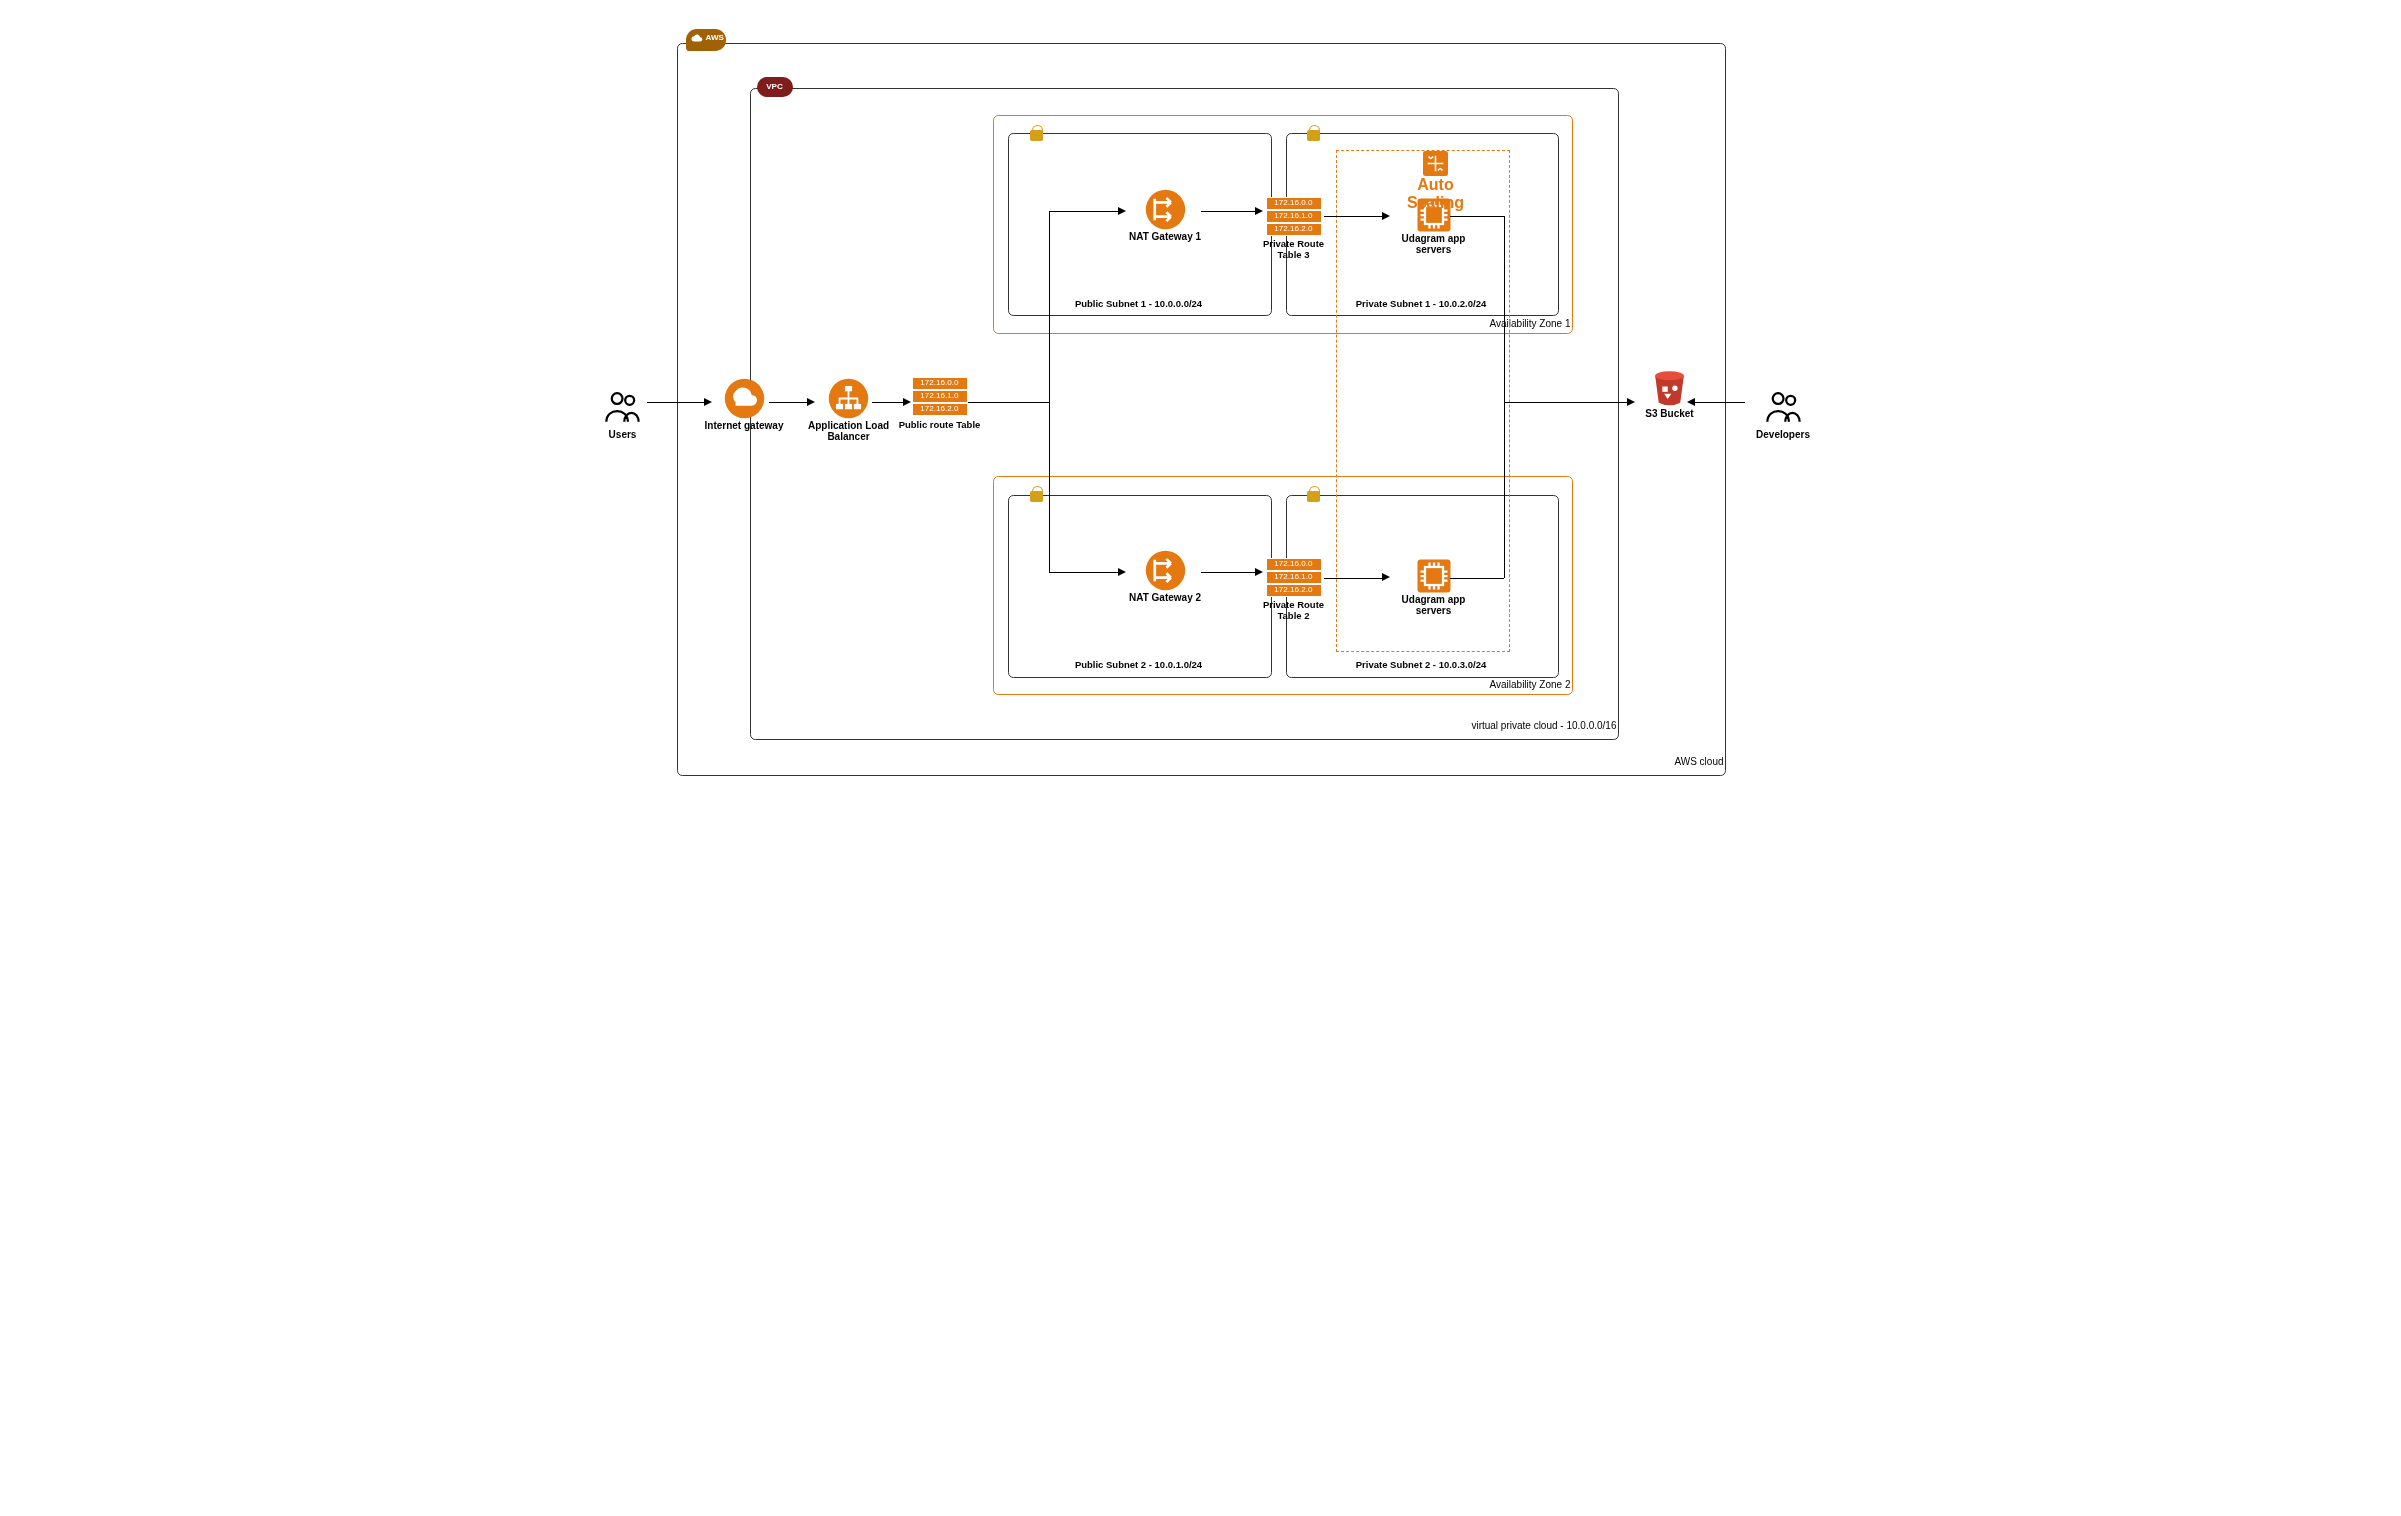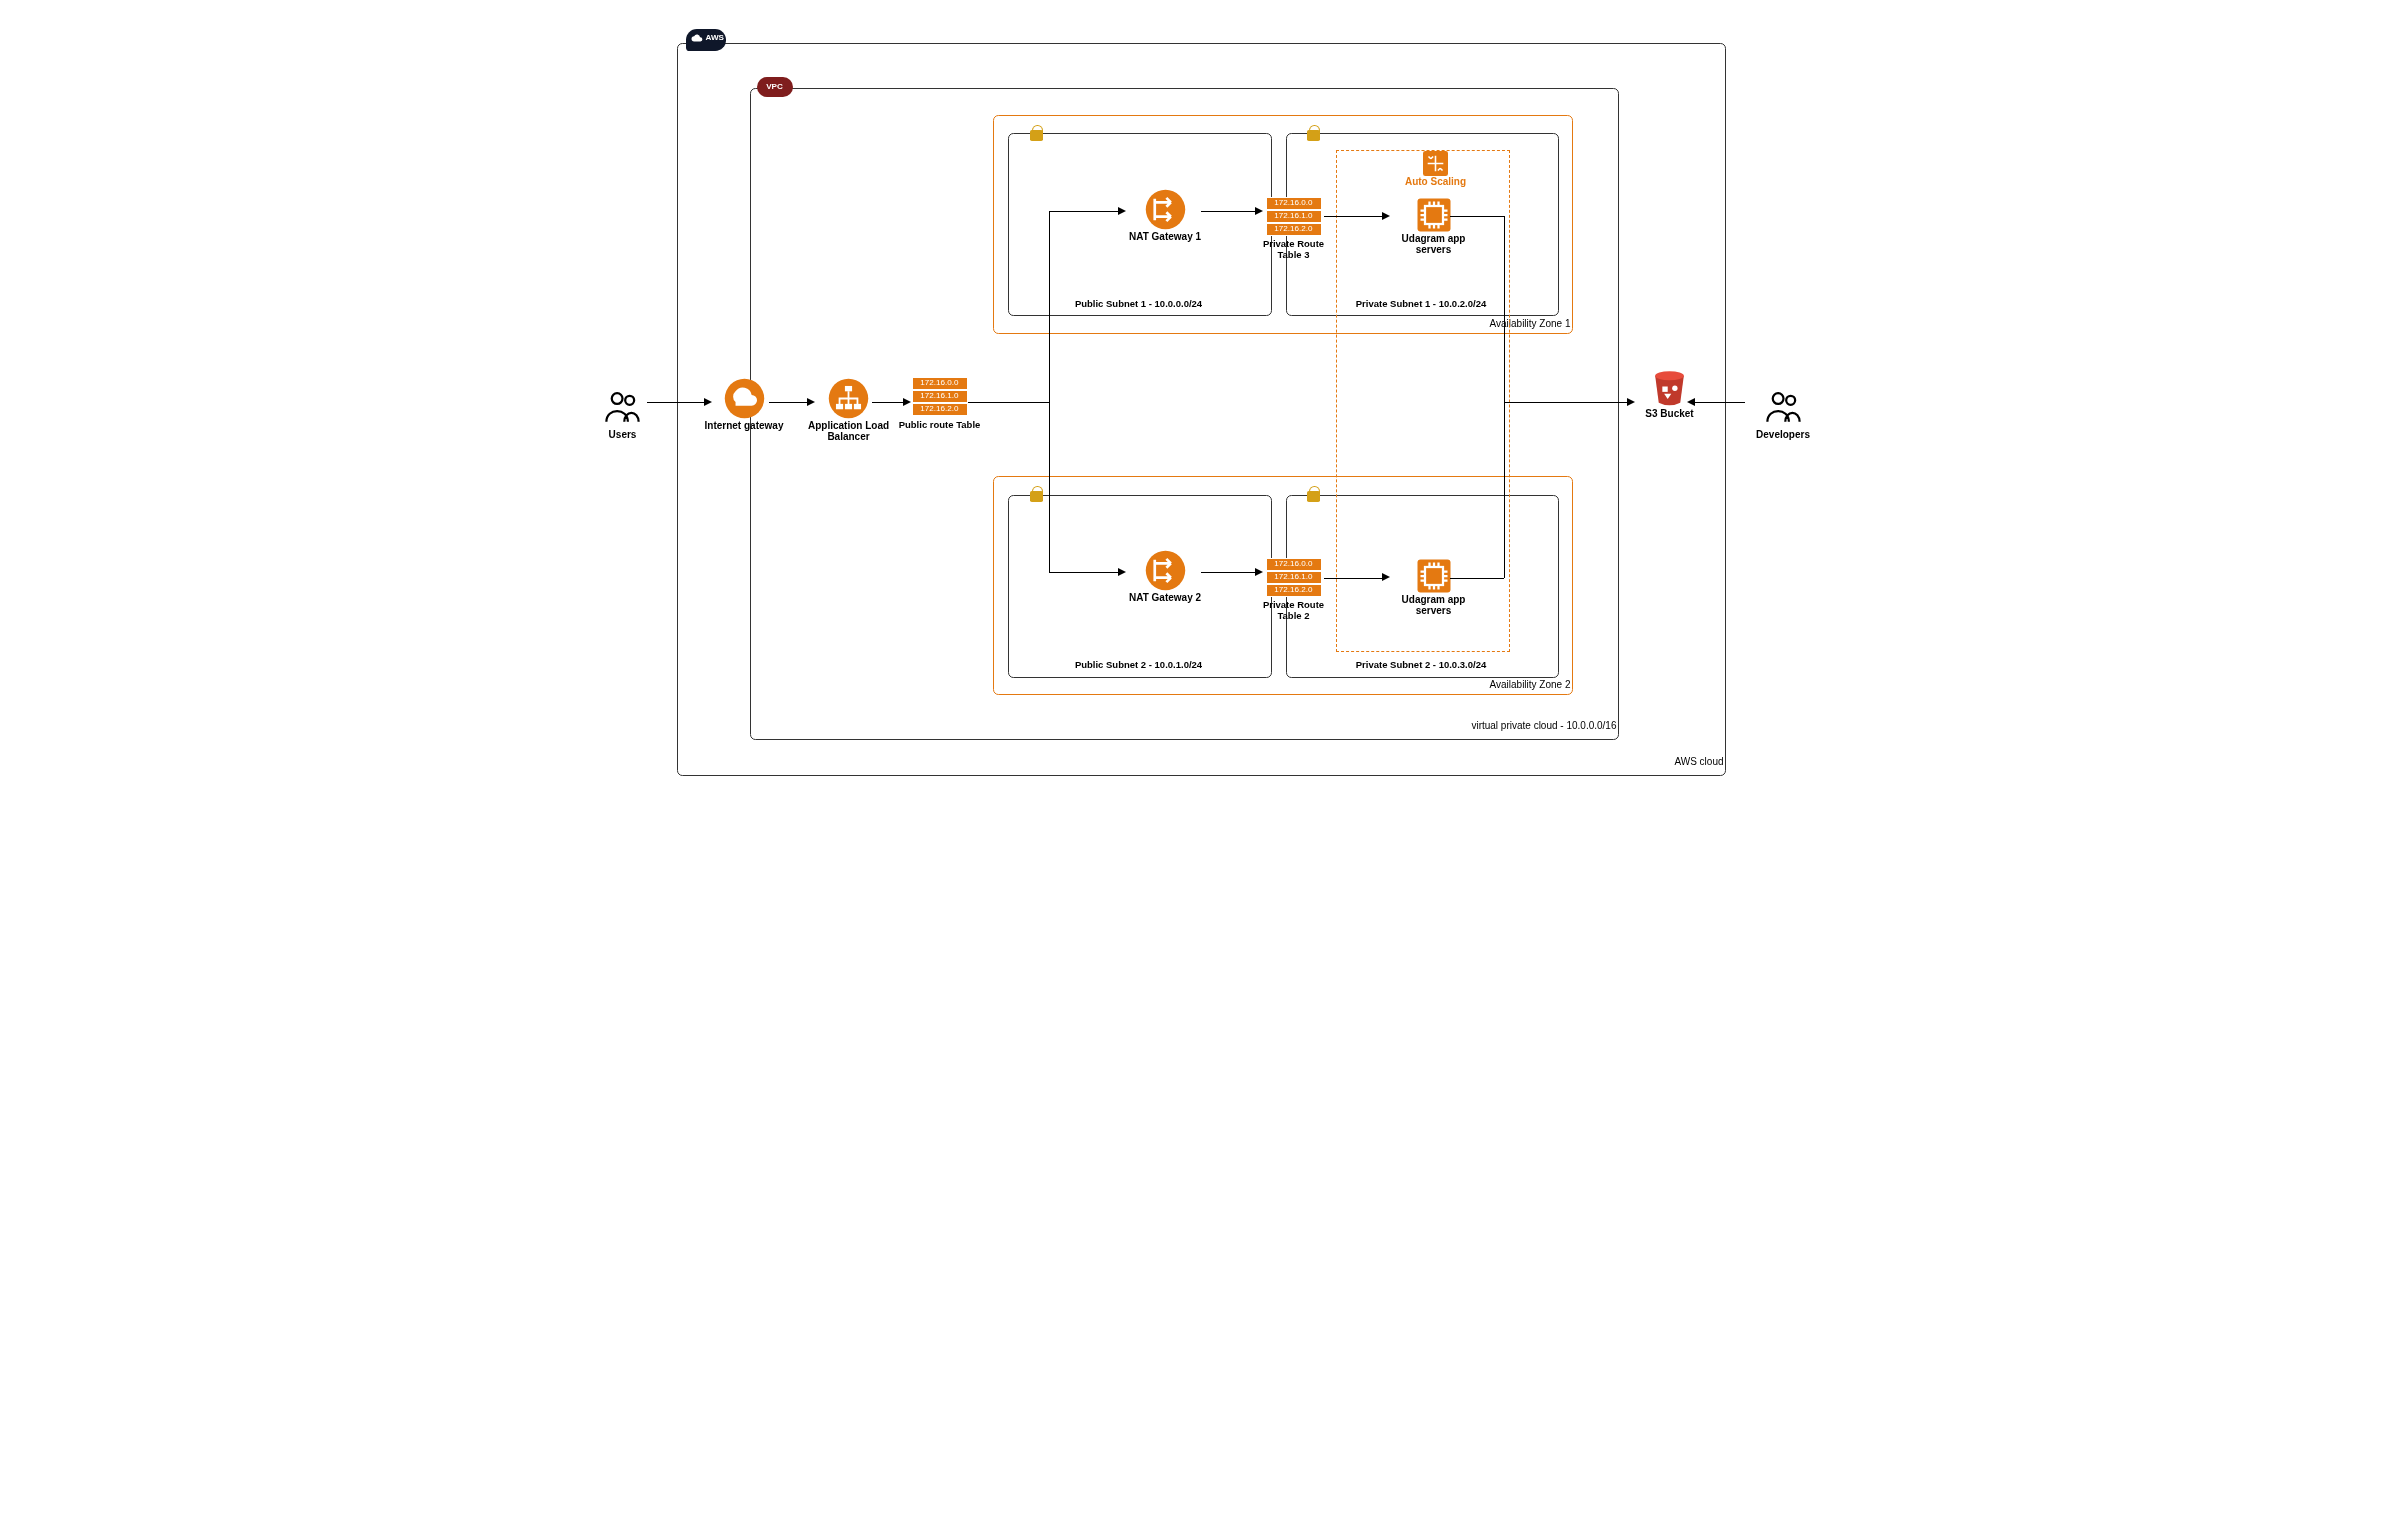--- a/index.html
+++ b/index.html
@@ -9,21 +9,21 @@
   .dash-box{position:absolute;border:0.9px dashed #e47911;}
   .label{position:absolute;text-align:right;font-weight:400;}
   .label-sm{position:absolute;text-align:center;font-weight:700;font-size:9.5px;}
   .caption{font-weight:700;font-size:10px;}
   .rt{position:absolute;width:56px;}
   .rt div{background:#e47911;color:#fff;border:0.9px solid #fff;font-size:8.1px;text-align:center;line-height:10.8px;height:10.8px;}
   .icon-wrap{position:absolute;text-align:center;}
   .ic{width:43px;height:43px;display:block;margin:0 auto;}
   .ic-sm{width:25px;height:25px;display:block;margin:0 auto;}
   
-  .cloud-badge{position:absolute;width:40px;height:21.7px;background:#0f172a;border-radius:10.8px 10.8px 10.8px 3.6px;}
+  .cloud-badge{position:absolute;width:40px;height:21.7px;background:#a16207;border-radius:10.8px 10.8px 10.8px 3.6px;}
   .cloud-badge svg{position:absolute;left:5.4px;top:3.6px;}
   .cloud-badge span{position:absolute;left:20px;top:4.5px;color:#fff;font-size:8.1px;font-weight:700;}
   .vpc-badge{position:absolute;width:36px;height:20px;background:#7f1d1d;border-radius:10px;color:#fff;font-size:8.1px;font-weight:700;text-align:center;line-height:20px;}
   .lock{position:absolute;width:16.3px;height:18px;}
   .lock .body{position:absolute;left:1.8px;top:7.2px;width:12.6px;height:10.8px;background:#d4a017;border-radius:1.8px;}
   .lock .sh{position:absolute;left:3.6px;top:1.8px;width:9px;height:9px;border:1.8px solid #d4a017;border-bottom:none;border-radius:5.4px 5.4px 0 0;}
   
   .hline{position:absolute;height:0;border-top:1.4px solid #000;}
   .vline{position:absolute;width:0;border-left:1.4px solid #000;}
   .arr-r{position:absolute;width:0;height:0;border-top:4.5px solid transparent;border-bottom:4.5px solid transparent;border-left:8.1px solid #000;}
@@ -204,21 +204,21 @@
   </div>
 
   <div class="dash-box" style="left:767px;top:143px;width:172px;height:500px;"></div>
   <div class="icon-wrap" style="left:831px;top:144px;width:72px;">
     <svg class="ic-sm" viewBox="0 0 32 32">
         <rect width="32" height="32" rx="3" fill="#e47911"></rect>
         <g stroke="#fff" stroke-width="2" fill="none">
           <path d="M16 6v20M6 16h20M10 10l-3-3M10 10l3-3M22 22l3 3M22 22l-3 3"></path>
         </g>
       </svg>
-    <div style="color:#e47911;font-weight:700;font-size:10px;">Auto Scaling</div>
+    <div style="color:#e47911;font-weight:700;font-size:16px;">Auto Scaling</div>
   </div>
 
   <div class="hline" style="left:78px;top:395px;width:60px;"></div>
   <div class="arr-r" style="left:135px;top:391px;"></div>
 
   <div class="hline" style="left:200px;top:395px;width:40px;"></div>
   <div class="arr-r" style="left:238px;top:391px;"></div>
 
   <div class="hline" style="left:303px;top:395px;width:32.5px;"></div>
   <div class="arr-r" style="left:334px;top:391px;"></div>

